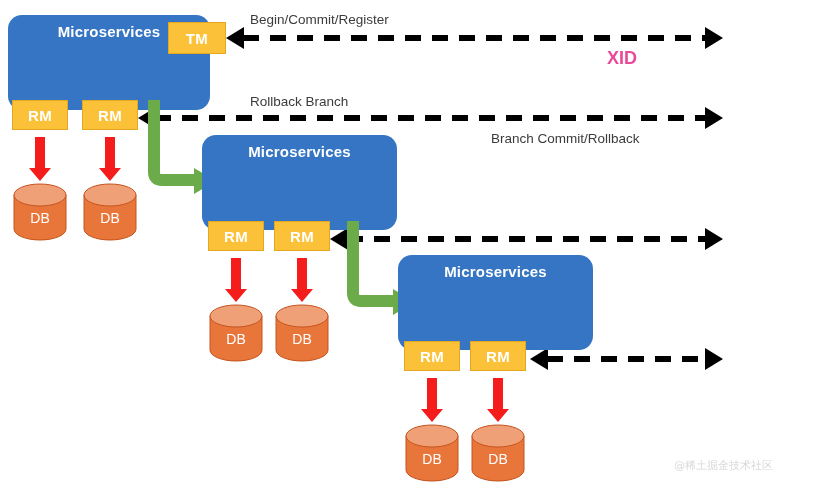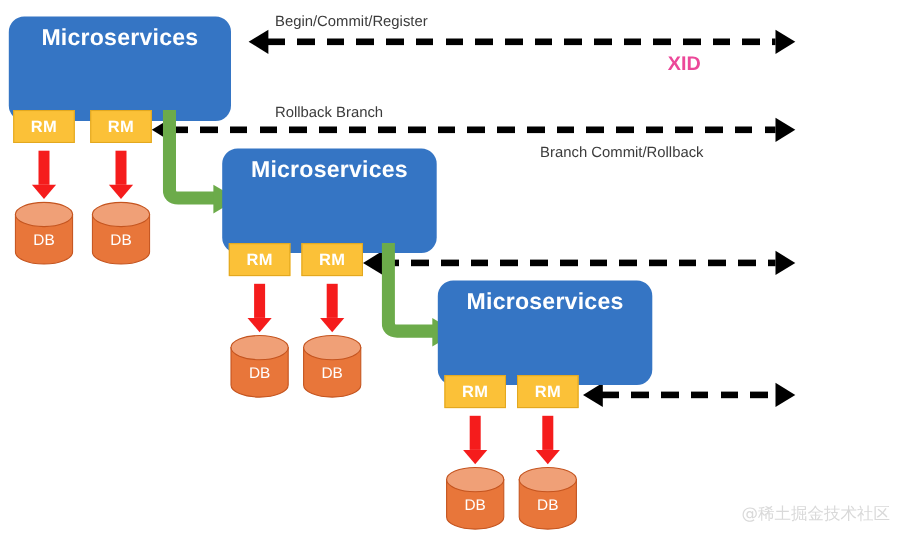--- a/index.html
+++ b/index.html
@@ -27,21 +27,21 @@
     box-sizing: border-box;
   }
   .ms-label {
     position: absolute;
     left: 0;
     right: 0;
     top: 8px;
     text-align: center;
     color: #ffffff;
     font-weight: bold;
-    font-size: 21px;
+    font-size: 15px;
     letter-spacing: .2px;
     white-space: nowrap;
   }
 
   
   .tab {
     position: absolute;
     background: #fbc138;
     border: 1px solid #e3a81f;
     box-sizing: border-box;
@@ -145,21 +145,21 @@
   }
 
   
   .green-elbow { position: absolute; }
   .green-elbow svg { display: block; }
 
   
   .watermark {
     position: absolute;
     color: #d9d9d9;
-    font-size: 15px;
+    font-size: 11px;
     white-space: nowrap;
     font-family: "DejaVu Sans", sans-serif;
     user-select: none;
   }
 </style>
 </head>
 <body>
 
 <div id="canvas">
 
@@ -189,20 +189,23 @@
   <div>
     <div class="arrow-head arrow-left" style="left:530px; top:348px;"></div>
     <div class="dash-line" style="left:547px; top:356px; width:158px;"></div>
     <div class="arrow-head arrow-right" style="left:705px; top:348px;"></div>
   </div>
 
   <div class="ms-block" style="left:8px; top:15px; width:202px; height:95px;">
     <div class="ms-label">Microservices</div>
   </div>
 
+  <div class="tab" style="left:168px; top:22px; width:58px; height:32px;">
+    <span>TM</span>
+  </div>
 
   <div class="tab" style="left:12px; top:100px; width:56px; height:30px;">
     <span>RM</span>
   </div>
   <div class="tab" style="left:82px; top:100px; width:56px; height:30px;">
     <span>RM</span>
   </div>
 
   <div class="red-arrow" style="left:29px; top:137px; height:44px;">
     <div class="shaft" style="height:31px;"></div>

